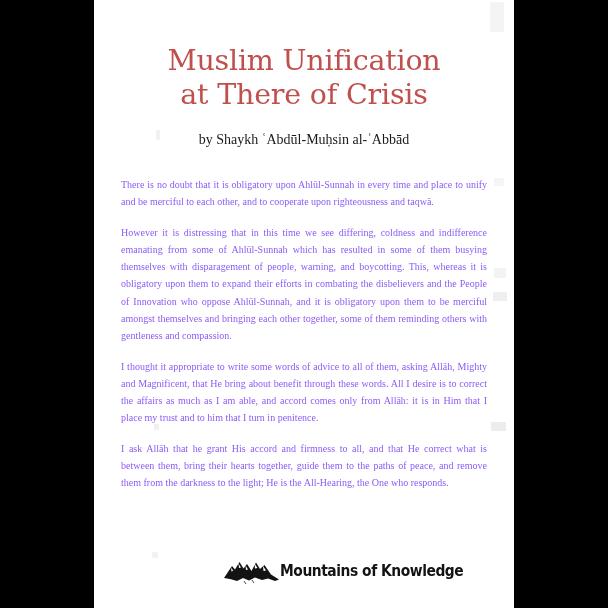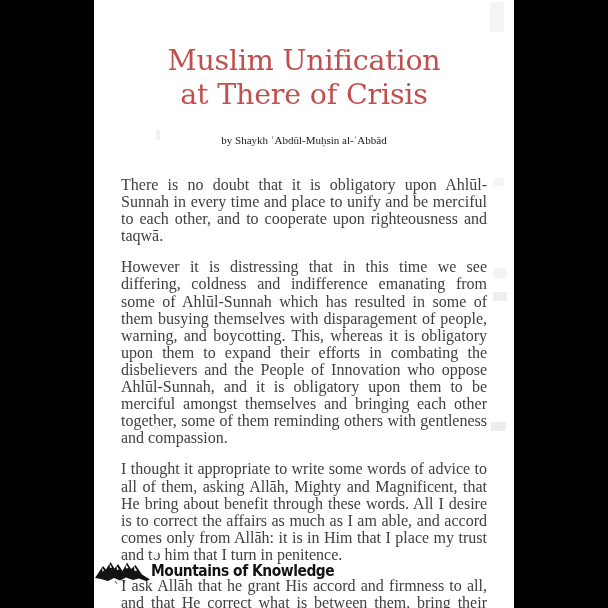--- a/index.html
+++ b/index.html
@@ -68,52 +68,52 @@
   .doc-title .title-line {
     display: block;
     white-space: nowrap;
   }
 
   .doc-author {
     margin: 18px 0 0 0;
     text-align: center;
     color: #1a1a1a;
     font-family: "Liberation Serif", "DejaVu Serif", serif;
-    font-size: 11px;
+    font-size: 14px;
     line-height: 20px;
     font-weight: 400;
   }
 
   
   .body-copy {
     margin: 26px 27px 0 27px;
   }
   .body-copy p {
     margin: 0 0 14px 0;
     text-align: justify;
     text-justify: inter-word;
-    color: #404040;
+    color: #8b5cf6;
     font-family: "Liberation Serif", "DejaVu Serif", serif;
-    font-size: 16px;
+    font-size: 10px;
     line-height: 17.1px;
     hyphens: none;
   }
   .body-copy p:last-child {
     margin-bottom: 0;
   }
 
   
   .footer-logo {
     position: absolute;
     left: 0;
-    right: 0;
+    right: 16px;
     bottom: 22px;
     display: flex;
     align-items: center;
-    justify-content: flex-start;
+    justify-content: flex-end;
     gap: 0px;
   }
   .logo-mark {
     display: block;
     width: 58px;
     height: 30px;
     margin-right: -1px;
   }
   .logo-wordmark {
     color: #131313;

